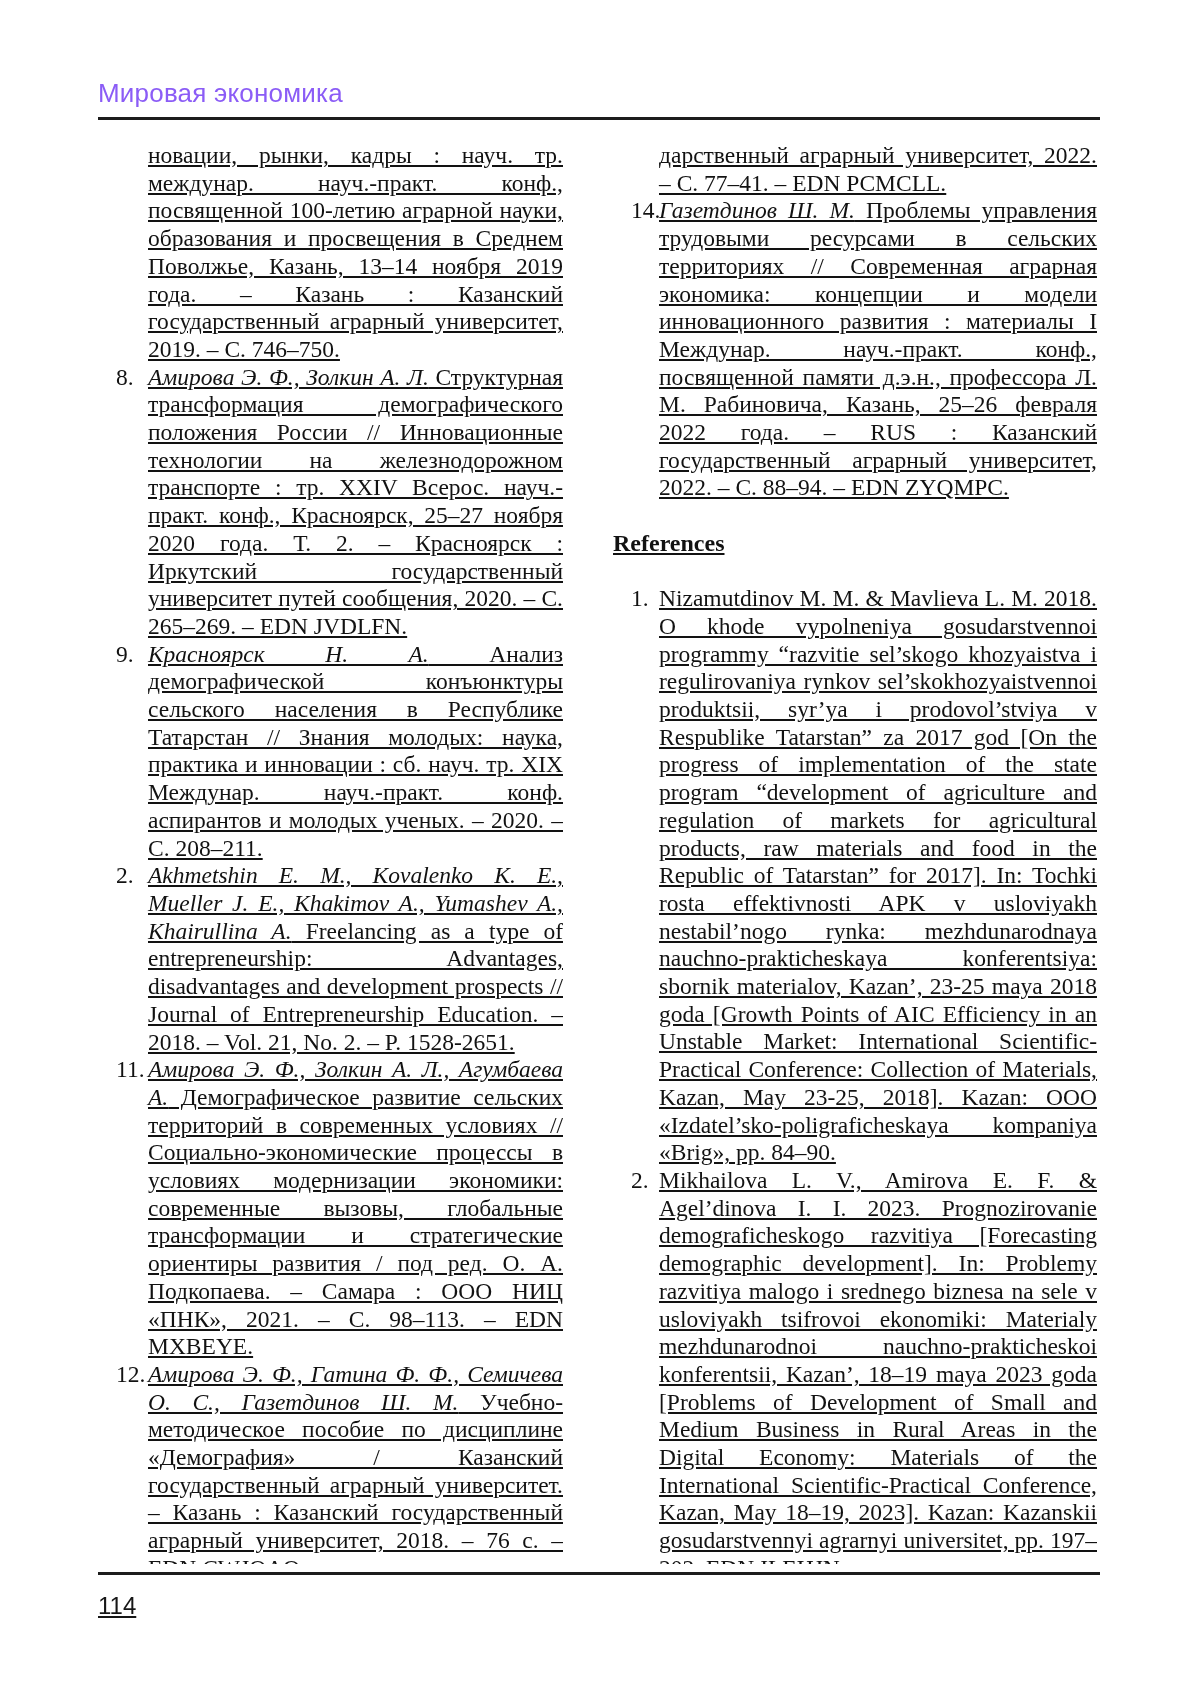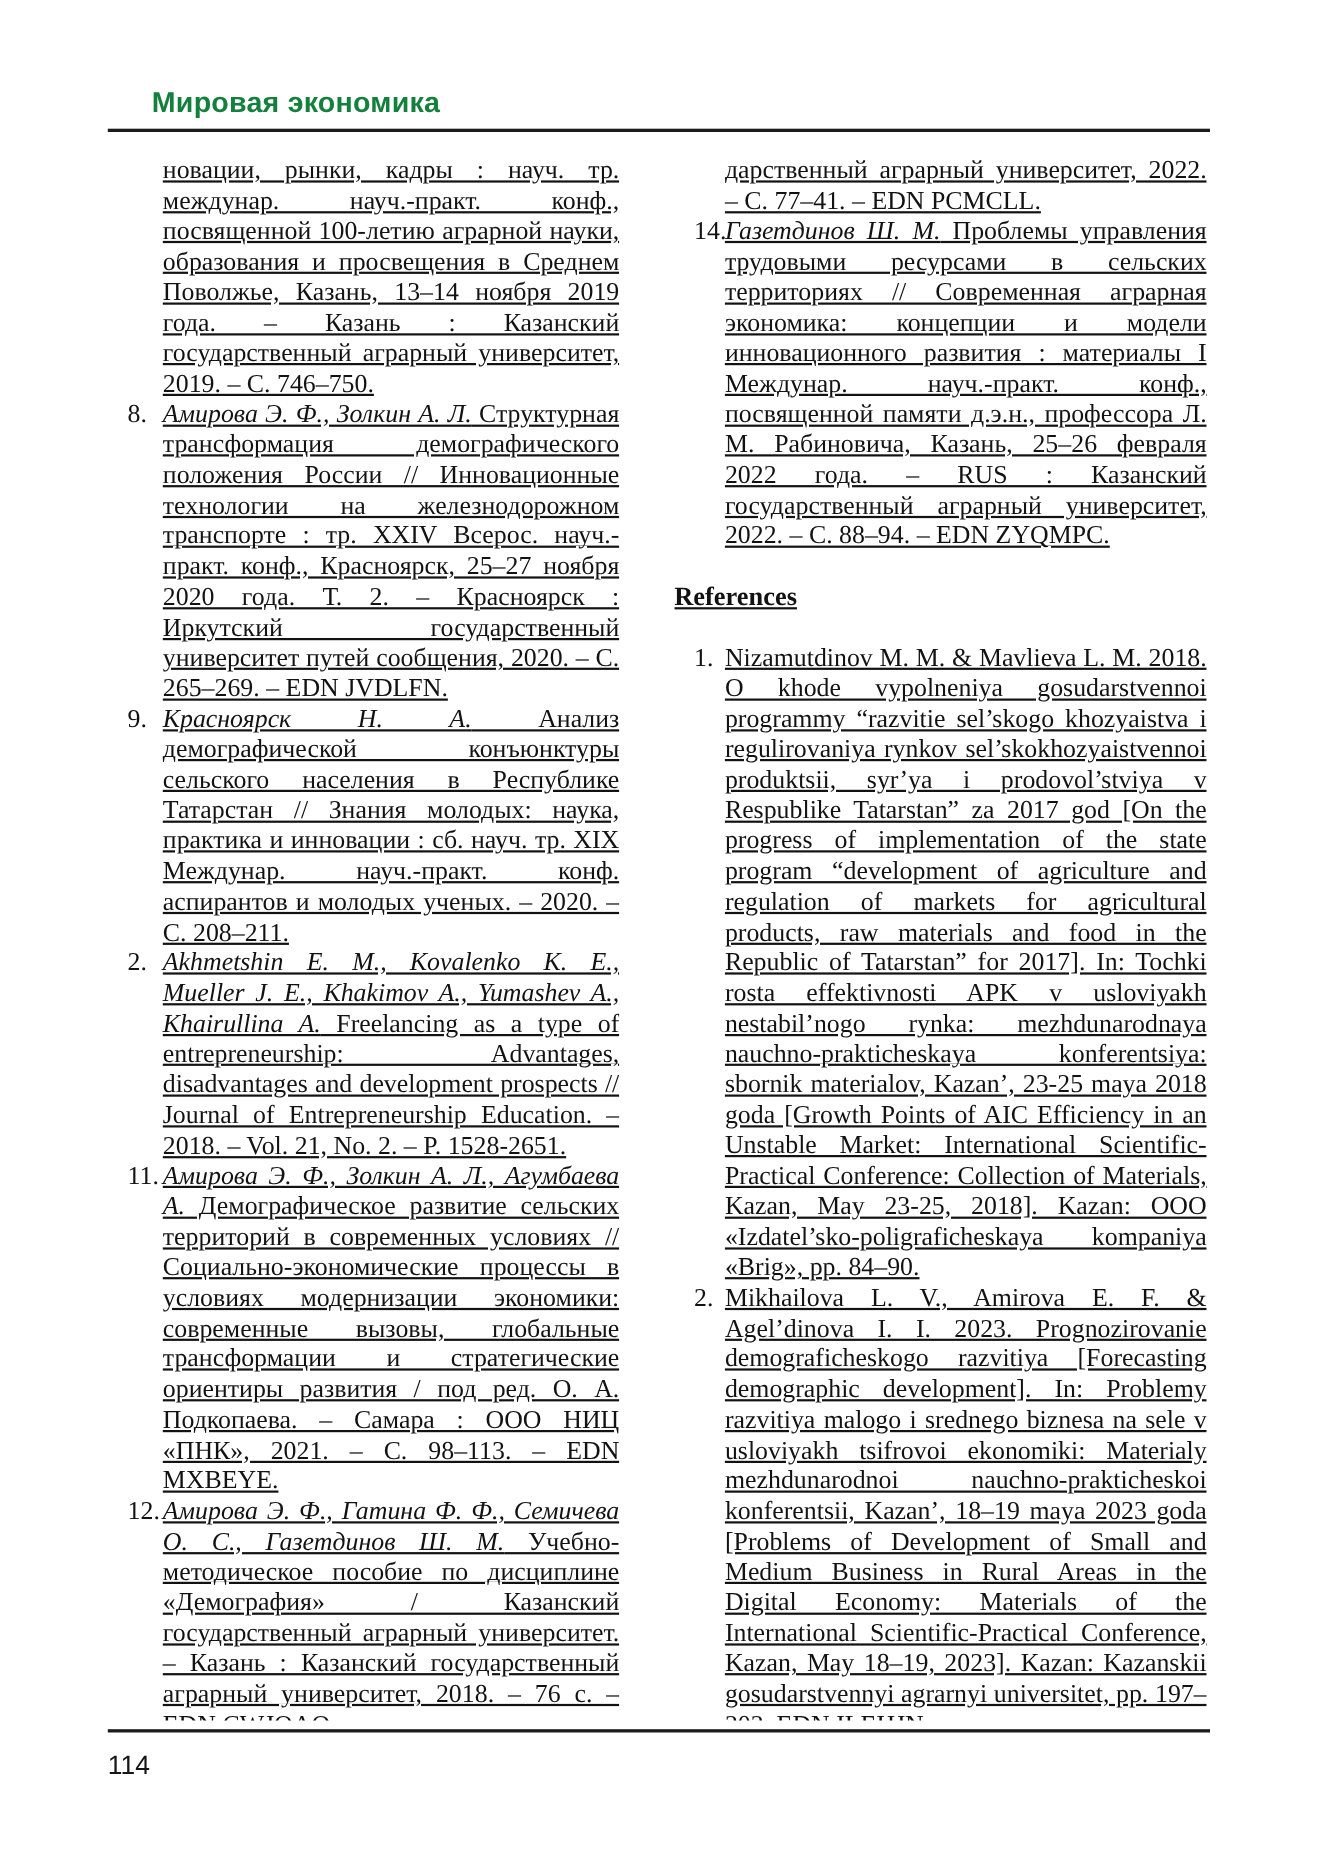--- a/index.html
+++ b/index.html
@@ -9,25 +9,24 @@
     height: 1698px;
     background: #ffffff;
     color: #101010;
     overflow: hidden;
   }
   .running-head {
     position: absolute;
     left: 98px;
     top: 78px;
     font-family: "Liberation Sans", sans-serif;
-    font-weight: 700;
+    font-weight: 400;
     font-size: 26px;
-    color: #15803d;
+    color: #8b5cf6;
     letter-spacing: 0.2px;
-    margin-left: 40px;
   }
   .rule {
     position: absolute;
     left: 98px;
     width: 1002px;
     height: 3px;
     background: #1c1c1c;
   }
   .rule-top { top: 117px; }
   .rule-bottom { top: 1572px; }
@@ -64,20 +63,21 @@
     color: #121212;
   }
 
   .page-number {
     position: absolute;
     left: 98px;
     top: 1592px;
     font-family: "Liberation Sans", sans-serif;
     font-size: 24px;
     color: #161616;
+    text-decoration: underline;
   }
   .journal-line {
     position: absolute;
     right: 100px;
     top: 1592px;
     font-family: "Liberation Sans", sans-serif;
     font-size: 24px;
     color: #161616;
     letter-spacing: -0.2px;
   }

